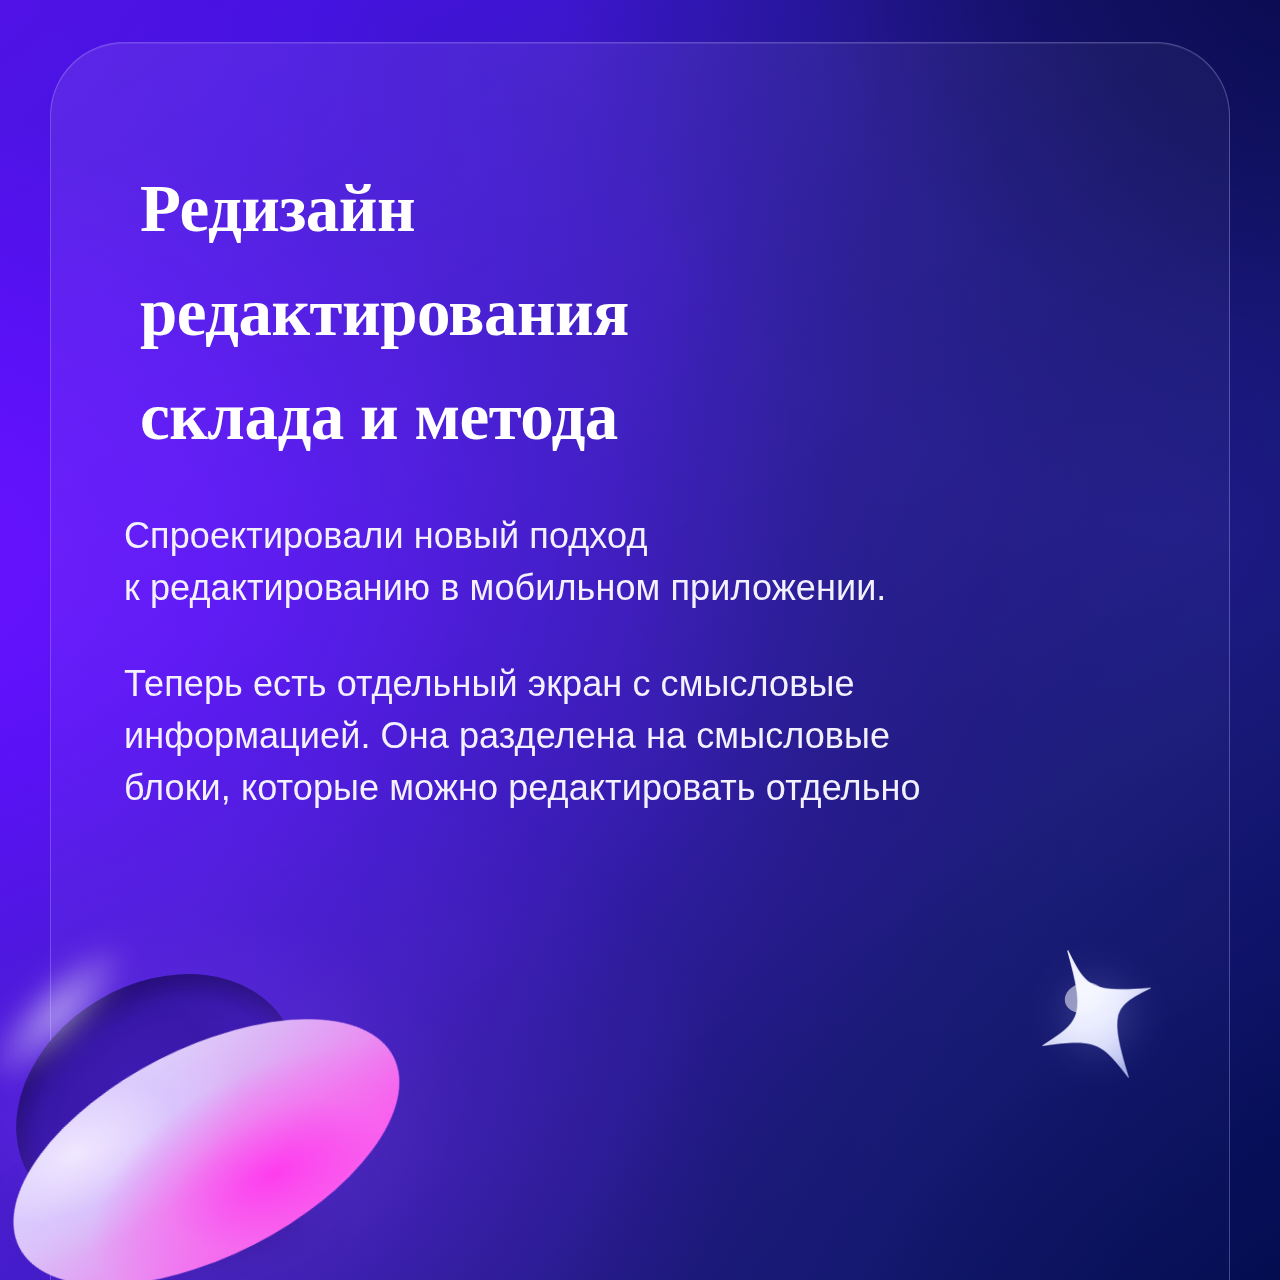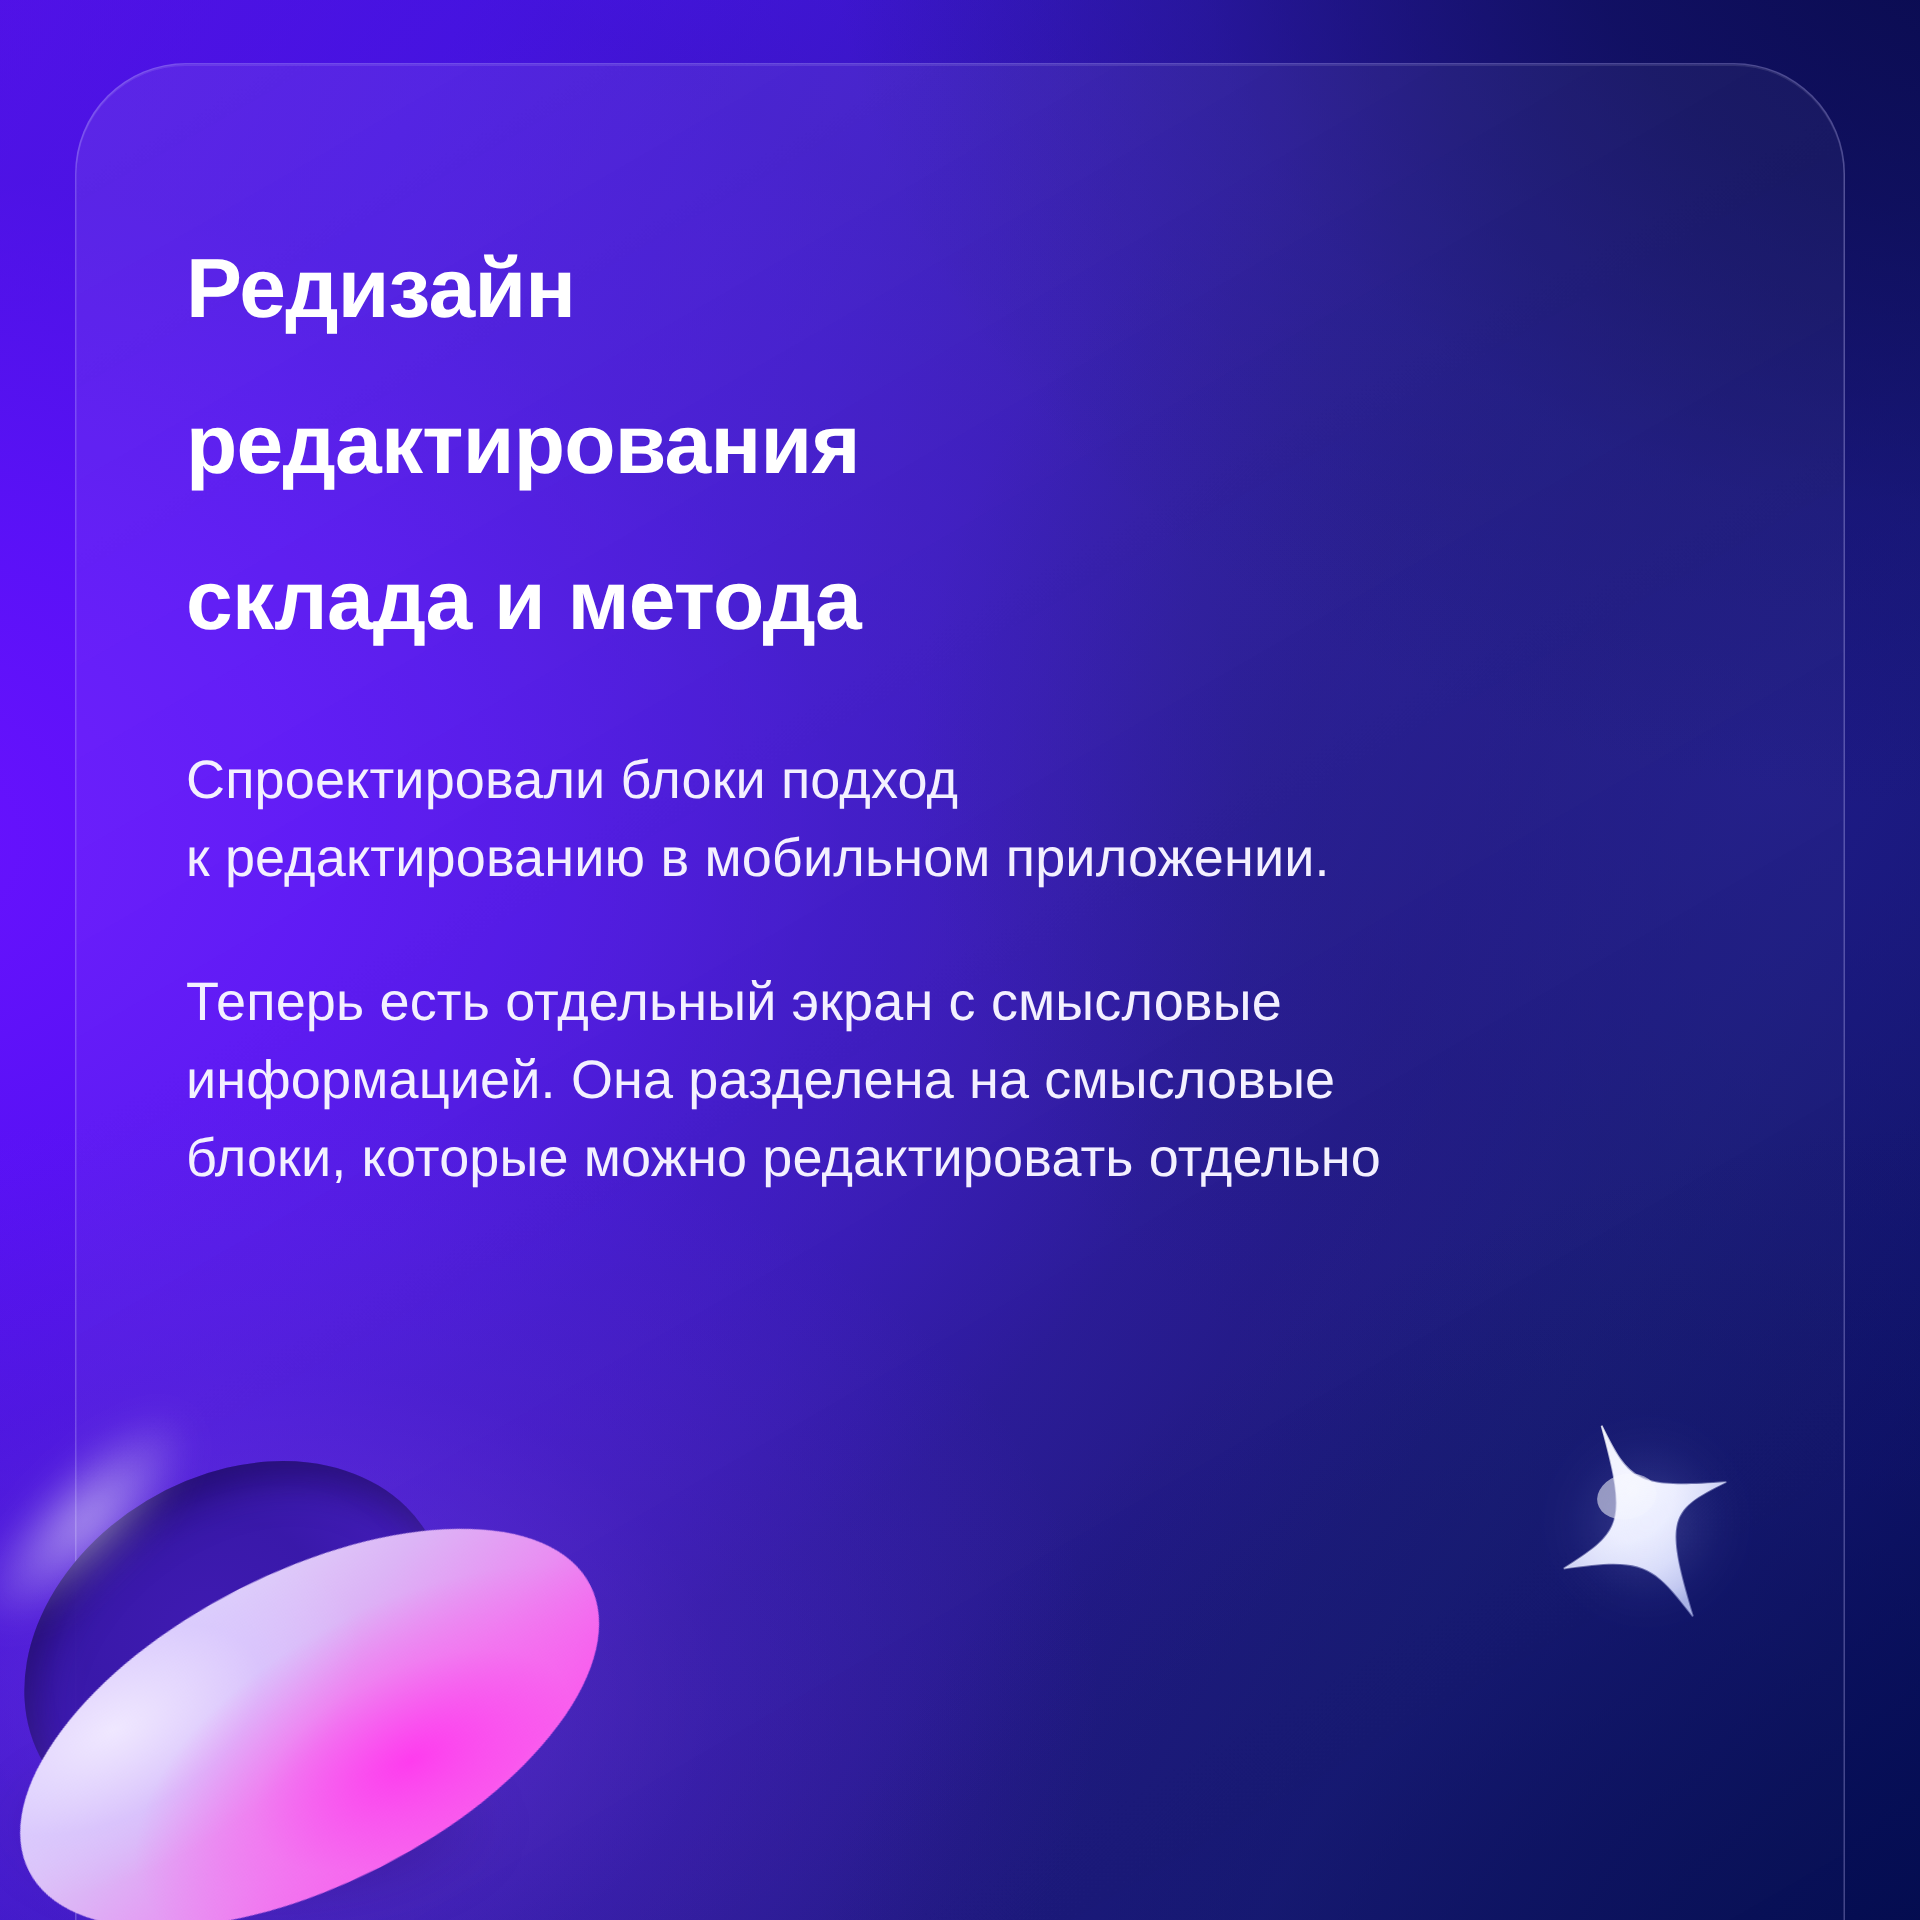--- a/index.html
+++ b/index.html
@@ -94,27 +94,28 @@
   }
 
   
   .content {
     position: absolute;
     left: 124px;
     top: 140px;
     width: 1020px;
   }
   .headline {
-    margin: 0;
-    font-size: 56px;
+    margin: 16px;
+    font-size: 67px;
     line-height: 104px;
     font-weight: 700;
     letter-spacing: -0.5px;
     color: #ffffff;
     white-space: pre-line;
+    font-family: Liberation Serif, serif;
   }
   .body-block {
     margin-top: 42px;
   }
   .body-para {
     margin: 0 0 44px 0;
     font-size: 36px;
     line-height: 52px;
     font-weight: 400;
     color: #f3f0ff;
@@ -259,21 +260,21 @@
   <div class="bg-layer bg-glow-bottomleft"></div>
 
   <div class="glass-card"></div>
 
   <div class="content">
     <h1 class="headline">Редизайн
 редактирования
 склада и метода</h1>
 
     <div class="body-block">
-      <p class="body-para">Спроектировали блоки подход
+      <p class="body-para">Спроектировали новый подход
 к редактированию в мобильном приложении.</p>
       <p class="body-para">Теперь есть отдельный экран с смысловые
 информацией. Она разделена на смысловые
 блоки, которые можно редактировать отдельно</p>
     </div>
   </div>
 
   <div class="torus-wrap">
     <div class="torus-shadow"></div>
     <div class="torus">

